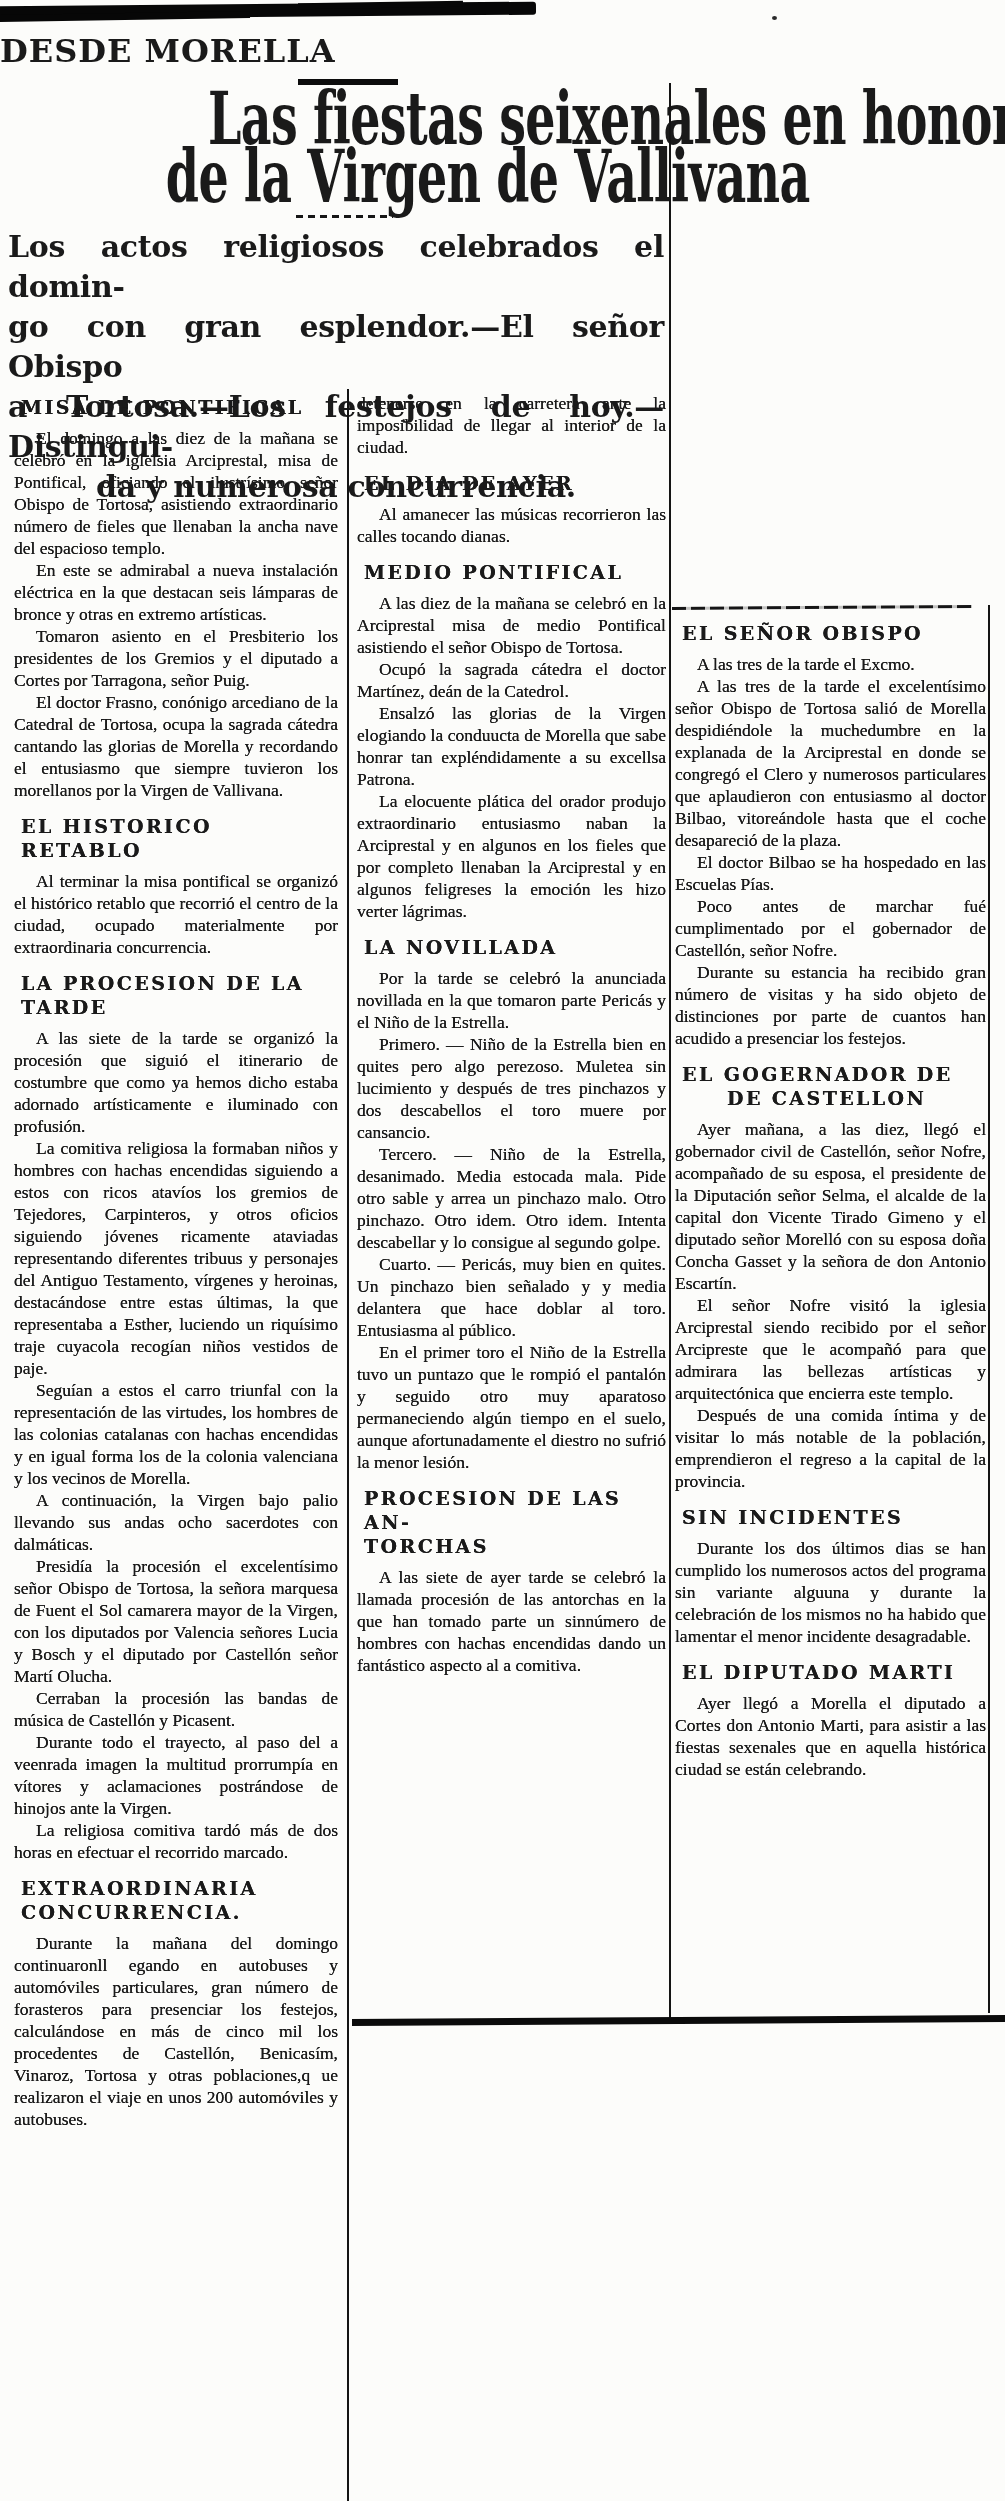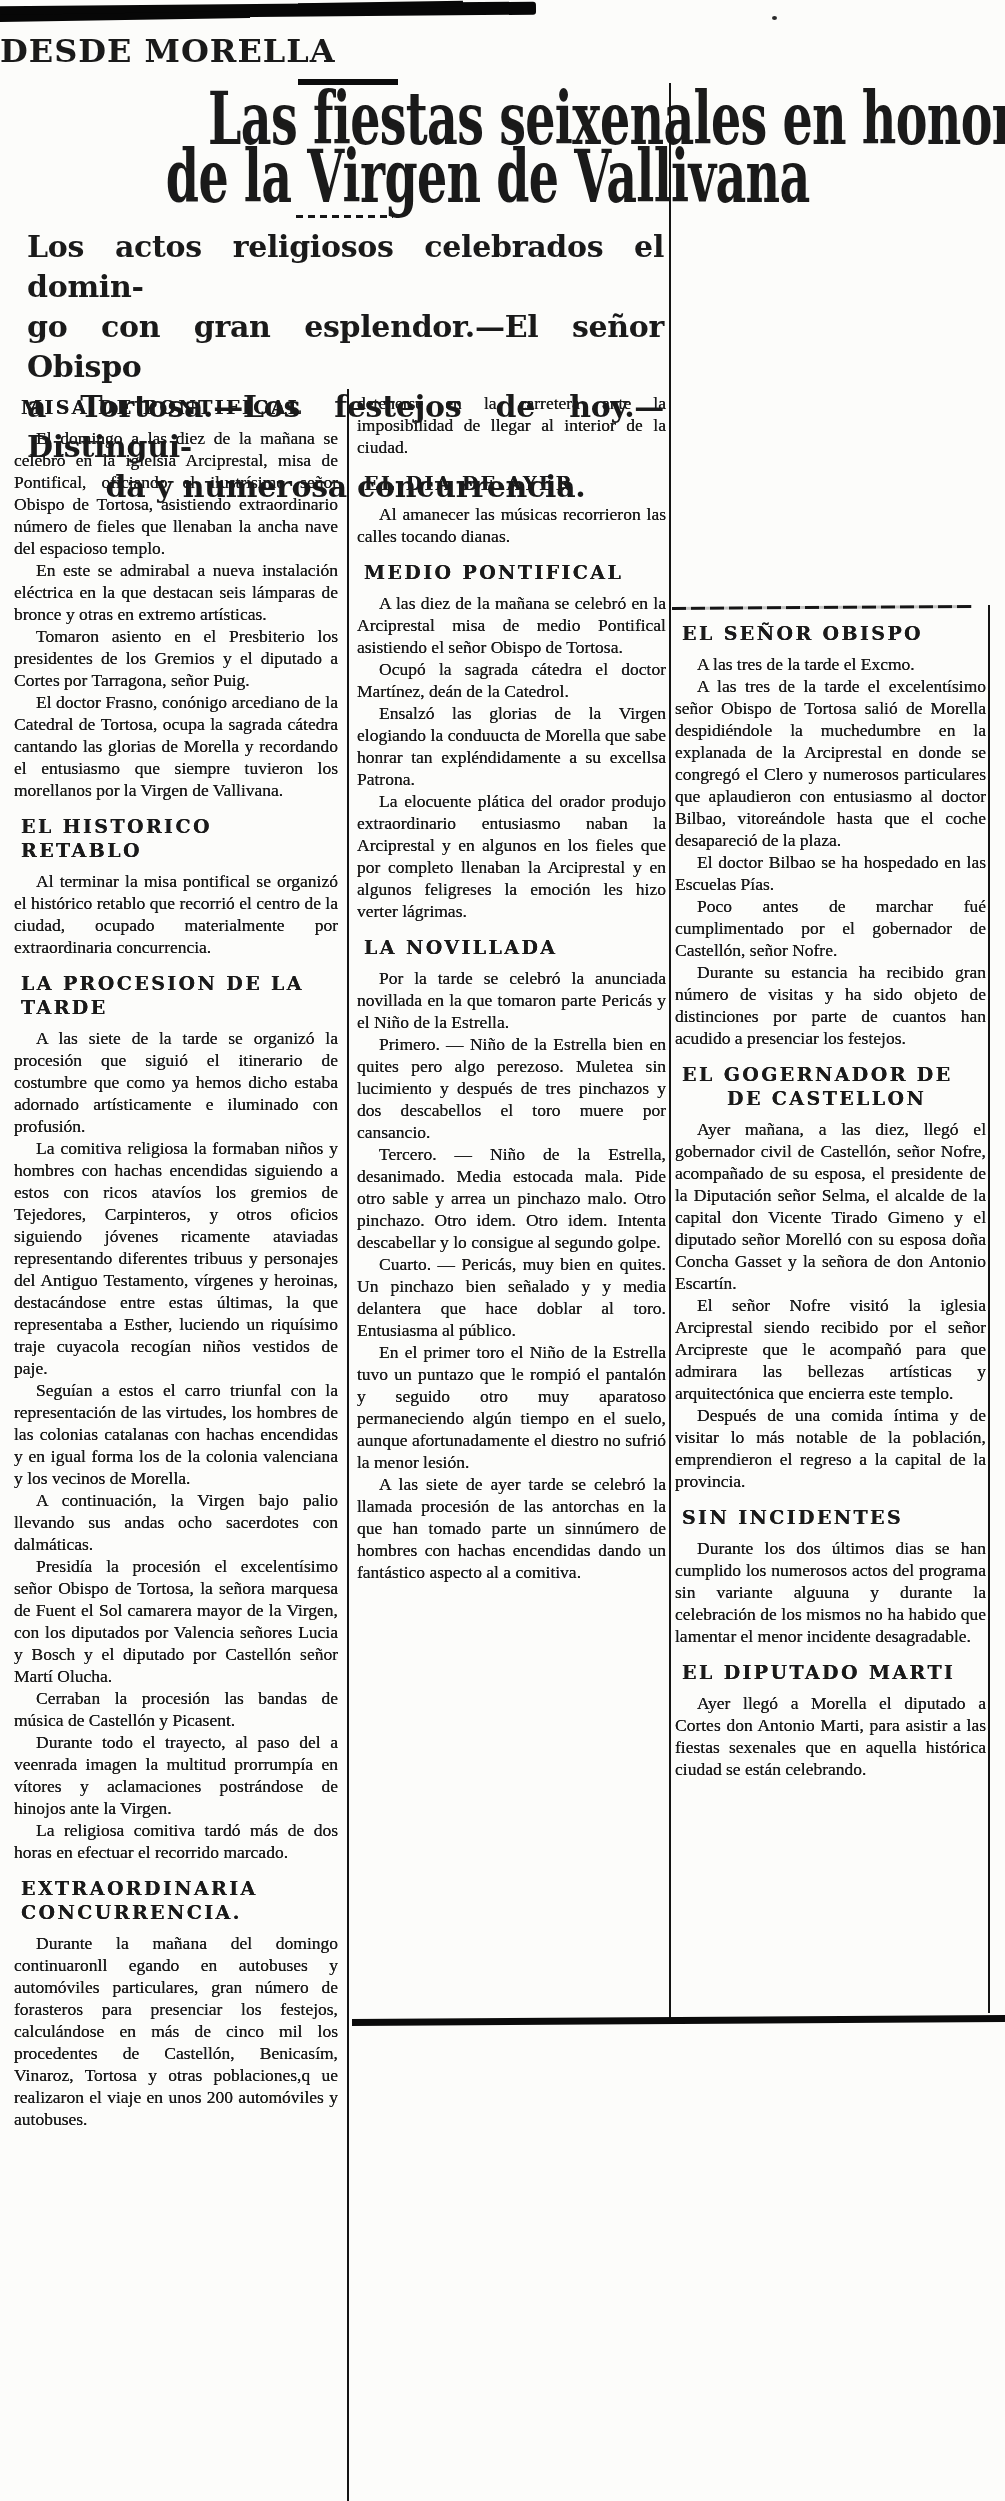--- a/index.html
+++ b/index.html
@@ -21,21 +21,21 @@
   
   .kicker { left:0; top:31px; width:672px; text-align:left;
     font-weight:bold; font-size:32px; line-height:40px; letter-spacing:1px; }
   .kicker-rule { left:298px; top:79px; width:100px; height:6px; background:#0c0c0c; }
   .headline { left:0; top:90px; width:672px; text-align:center; font-weight:bold;
     font-size:72px; line-height:58px; white-space:nowrap; }
   .headline .hl-line span { display:inline-block; transform:scaleX(0.66); transform-origin:50% 50%; letter-spacing:-1px; }
   .hl-dashes { left:296px; top:215px; width:97px; height:3px;
     background:repeating-linear-gradient(90deg,#161616 0 7px,transparent 7px 12px); }
   .subhead { left:8px; top:227px; width:656px; font-weight:bold; font-size:30px; line-height:40px; }
-  .subhead .sh-line { text-align:justify; text-align-last:justify; letter-spacing:-0.3px;margin-left:19px; }
+  .subhead .sh-line { text-align:justify; text-align-last:justify; letter-spacing:-0.3px; }
   .subhead .sh-line.last { text-align:center; text-align-last:center; }
 
   
   .rule-a { left:347px; top:389px; width:2px; height:2112px; background:#141414; }
   .rule-b { left:669px; top:83px;  width:2px; height:1940px; background:#141414; }
   .rule-c { left:988px; top:605px; width:2px; height:1408px; background:#141414; }
   .col3-dashes { left:672px; top:607px; width:300px; height:3px; transform:rotate(-0.4deg); transform-origin:left center;
     background:repeating-linear-gradient(90deg,#161616 0 14px,rgba(22,22,22,.25) 14px 19px); }
   .bottom-rule { left:352px; top:2019px; width:656px; height:7px; background:#0b0b0b;
     transform:rotate(-0.35deg); transform-origin:left center; }
@@ -111,20 +111,22 @@
     <p class="para">A las diez de la mañana se celebró en la Arciprestal misa de medio Pontifical asistiendo el señor Obispo de Tortosa.</p>
     <p class="para">Ocupó la sagrada cátedra el doctor Martínez, deán de la Catedrol.</p>
     <p class="para">Ensalzó las glorias de la Virgen elogiando la conduucta de Morella que sabe honrar tan expléndidamente a su excellsa Patrona.</p>
     <p class="para">La elocuente plática del orador produjo extraordinario entusiasmo naban la Arciprestal y en algunos en los fieles que por completo llenaban la Arciprestal y en algunos feligreses la emoción les hizo verter lágrimas.</p>
     <div class="sec-heading">LA NOVILLADA</div>
     <p class="para">Por la tarde se celebró la anunciada novillada en la que tomaron parte Pericás y el Niño de la Estrella.</p>
     <p class="para">Primero. — Niño de la Estrella bien en quites pero algo perezoso. Muletea sin lucimiento y después de tres pinchazos y dos descabellos el toro muere por cansancio.</p>
     <p class="para">Tercero. — Niño de la Estrella, desanimado. Media estocada mala. Pide otro sable y arrea un pinchazo malo. Otro pinchazo. Otro idem. Otro idem. Intenta descabellar y lo consigue al segundo golpe.</p>
     <p class="para">Cuarto. — Pericás, muy bien en quites. Un pinchazo bien señalado y y media delantera que hace doblar al toro. Entusiasma al público.</p>
     <p class="para">En el primer toro el Niño de la Estrella tuvo un puntazo que le rompió el pantalón y seguido otro muy aparatoso permaneciendo algún tiempo en el suelo, aunque afortunadamente el diestro no sufrió la menor lesión.</p>
+    <div class="sec-heading">PROCESION DE LAS AN-
+TORCHAS</div>
     <p class="para">A las siete de ayer tarde se celebró la llamada procesión de las antorchas en la que han tomado parte un sinnúmero de hombres con hachas encendidas dando un fantástico aspecto al a comitiva.</p>
   </div>
 <div id="col3" class="col">
     <div class="sec-heading">EL SEÑOR OBISPO</div>
     <p class="para">A las tres de la tarde el Excmo.</p>
     <p class="para">A las tres de la tarde el excelentísimo señor Obispo de Tortosa salió de Morella despidiéndole la muchedumbre en la explanada de la Arciprestal en donde se congregó el Clero y numerosos particulares que aplaudieron con entusiasmo al doctor Bilbao, vitoreándole hasta que el coche desapareció de la plaza.</p>
     <p class="para">El doctor Bilbao se ha hospedado en las Escuelas Pías.</p>
     <p class="para">Poco antes de marchar fué cumplimentado por el gobernador de Castellón, señor Nofre.</p>
     <p class="para">Durante su estancia ha recibido gran número de visitas y ha sido objeto de distinciones por parte de cuantos han acudido a presenciar los festejos.</p>
     <div class="sec-heading">EL GOGERNADOR DE

